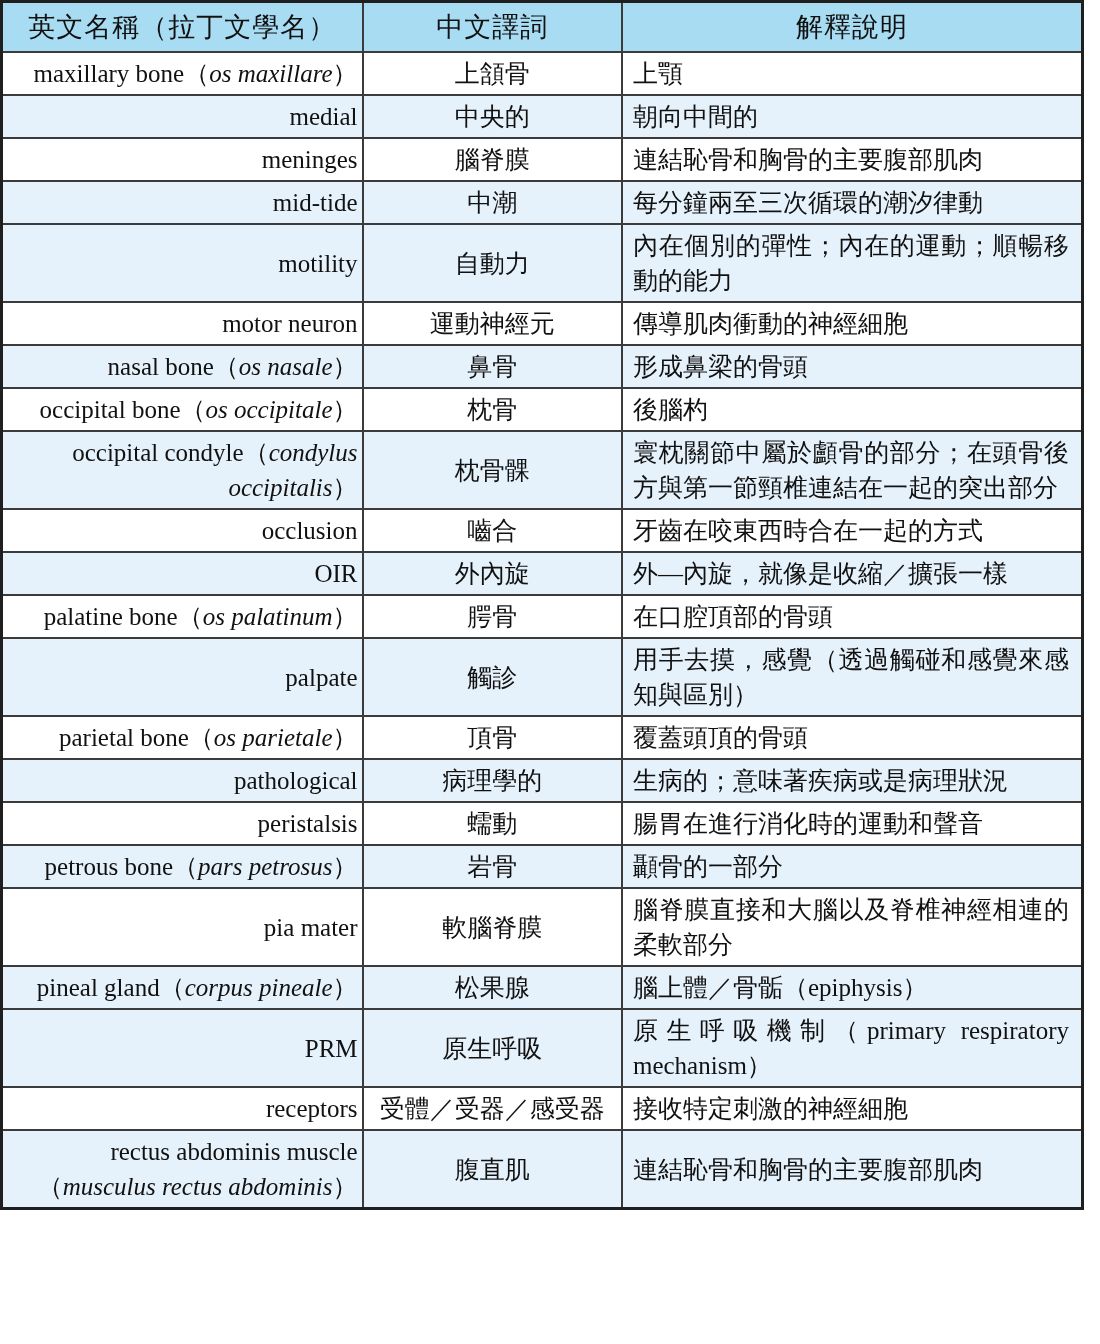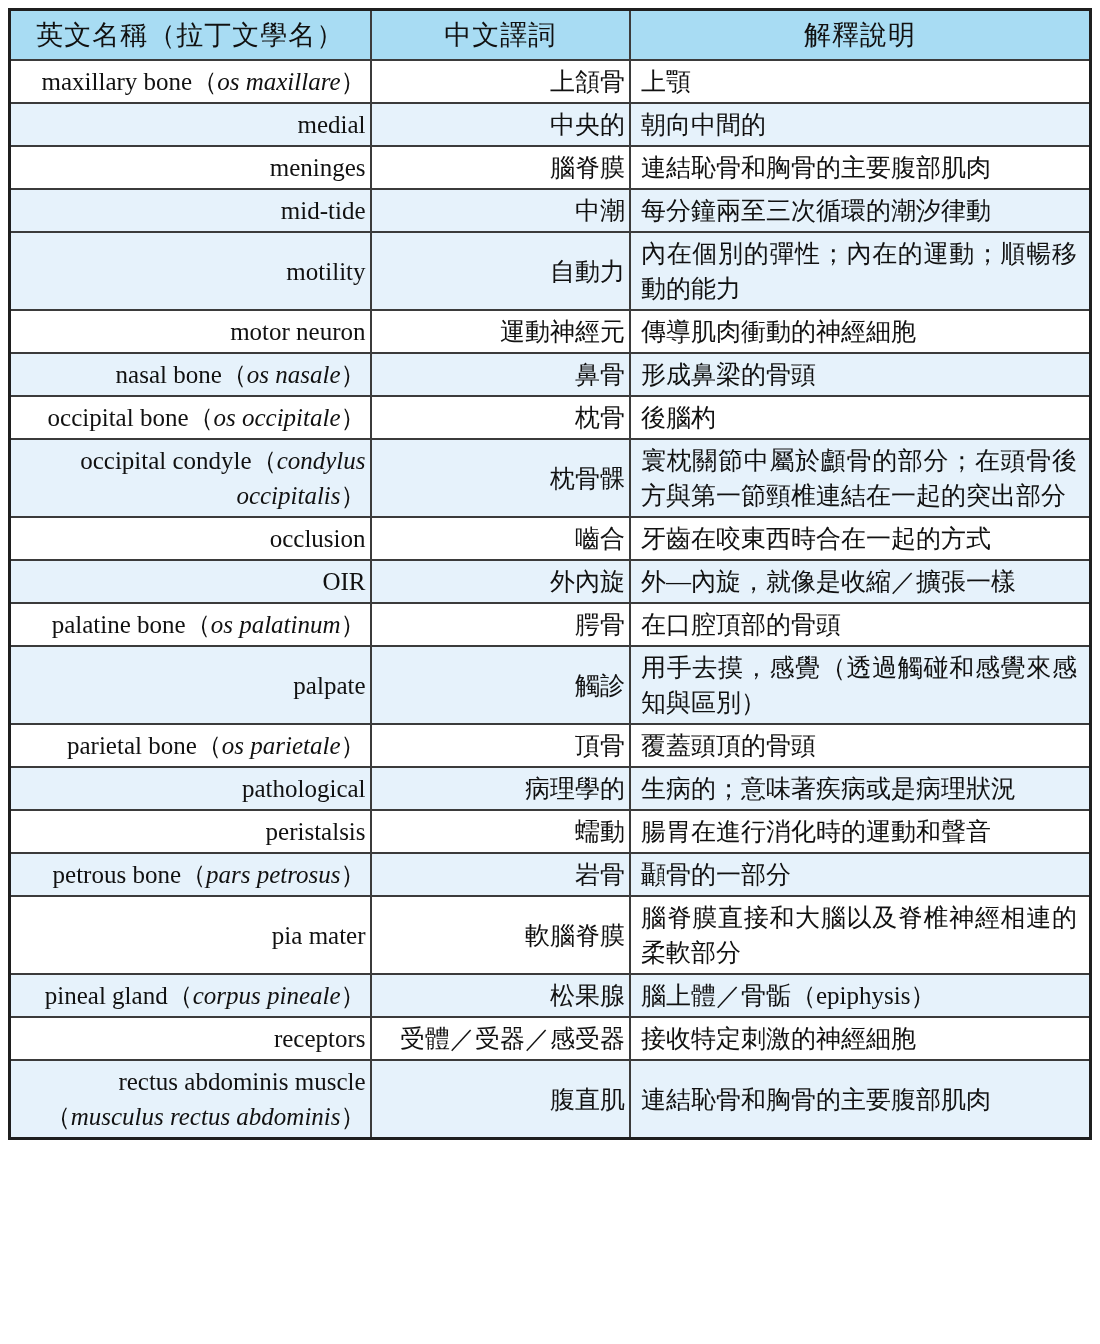--- a/index.html
+++ b/index.html
@@ -4,21 +4,21 @@
 <style>
   html, body {
     margin: 0;
     padding: 0;
     background: #ffffff;
   }
   .page {
     width: 1100px;
     min-height: 1344px;
     box-sizing: border-box;
-    padding: 8px;
+    padding: 0;
     background: #ffffff;
   }
   table.glossary {
     width: 1084px;
     border-collapse: collapse;
     table-layout: fixed;
     border: 3px solid #1f1f1f;
   }
   col.c1 { width: 33.4%; }
   col.c2 { width: 24.0%; }
@@ -43,21 +43,21 @@
     font-size: 25px;
     line-height: 1.4;
     padding: 3px 10px;
   }
   td.c-en {
     text-align: right;
     padding-left: 14px;
     padding-right: 4px;
   }
   td.c-zh {
-    text-align: right;
+    text-align: center;
     padding-left: 4px;
     padding-right: 4px;
   }
   td.c-desc {
     text-align: justify;
     padding-right: 12px;
   }
   tr.shade td {
     background: var(--row-alt-bg, #e6f2fb);
     margin-top: 12px;
@@ -172,20 +172,25 @@
         <tr>
     <td class="c-en"><span class="en-term">pia mater</span><span class="latin-wrap"></span></td>
     <td class="c-zh">軟腦脊膜</td>
     <td class="c-desc">腦脊膜直接和大腦以及脊椎神經相連的柔軟部分</td>
   </tr>
         <tr class="shade">
     <td class="c-en"><span class="en-term">pineal gland</span><span class="latin-wrap">（<i>corpus pineale</i>）</span></td>
     <td class="c-zh">松果腺</td>
     <td class="c-desc">腦上體／骨骺（epiphysis）</td>
   </tr>
+        <tr class="shade">
+    <td class="c-en"><span class="en-term">PRM</span><span class="latin-wrap"></span></td>
+    <td class="c-zh">原生呼吸</td>
+    <td class="c-desc">原生呼吸機制（primary respiratory mechanism）</td>
+  </tr>
         <tr>
     <td class="c-en"><span class="en-term">receptors</span><span class="latin-wrap"></span></td>
     <td class="c-zh">受體／受器／感受器</td>
     <td class="c-desc">接收特定刺激的神經細胞</td>
   </tr>
         <tr class="shade">
     <td class="c-en"><span class="en-term">rectus abdominis muscle</span><span class="latin-wrap">（<i>musculus rectus abdominis</i>）</span></td>
     <td class="c-zh">腹直肌</td>
     <td class="c-desc">連結恥骨和胸骨的主要腹部肌肉</td>
   </tr>

